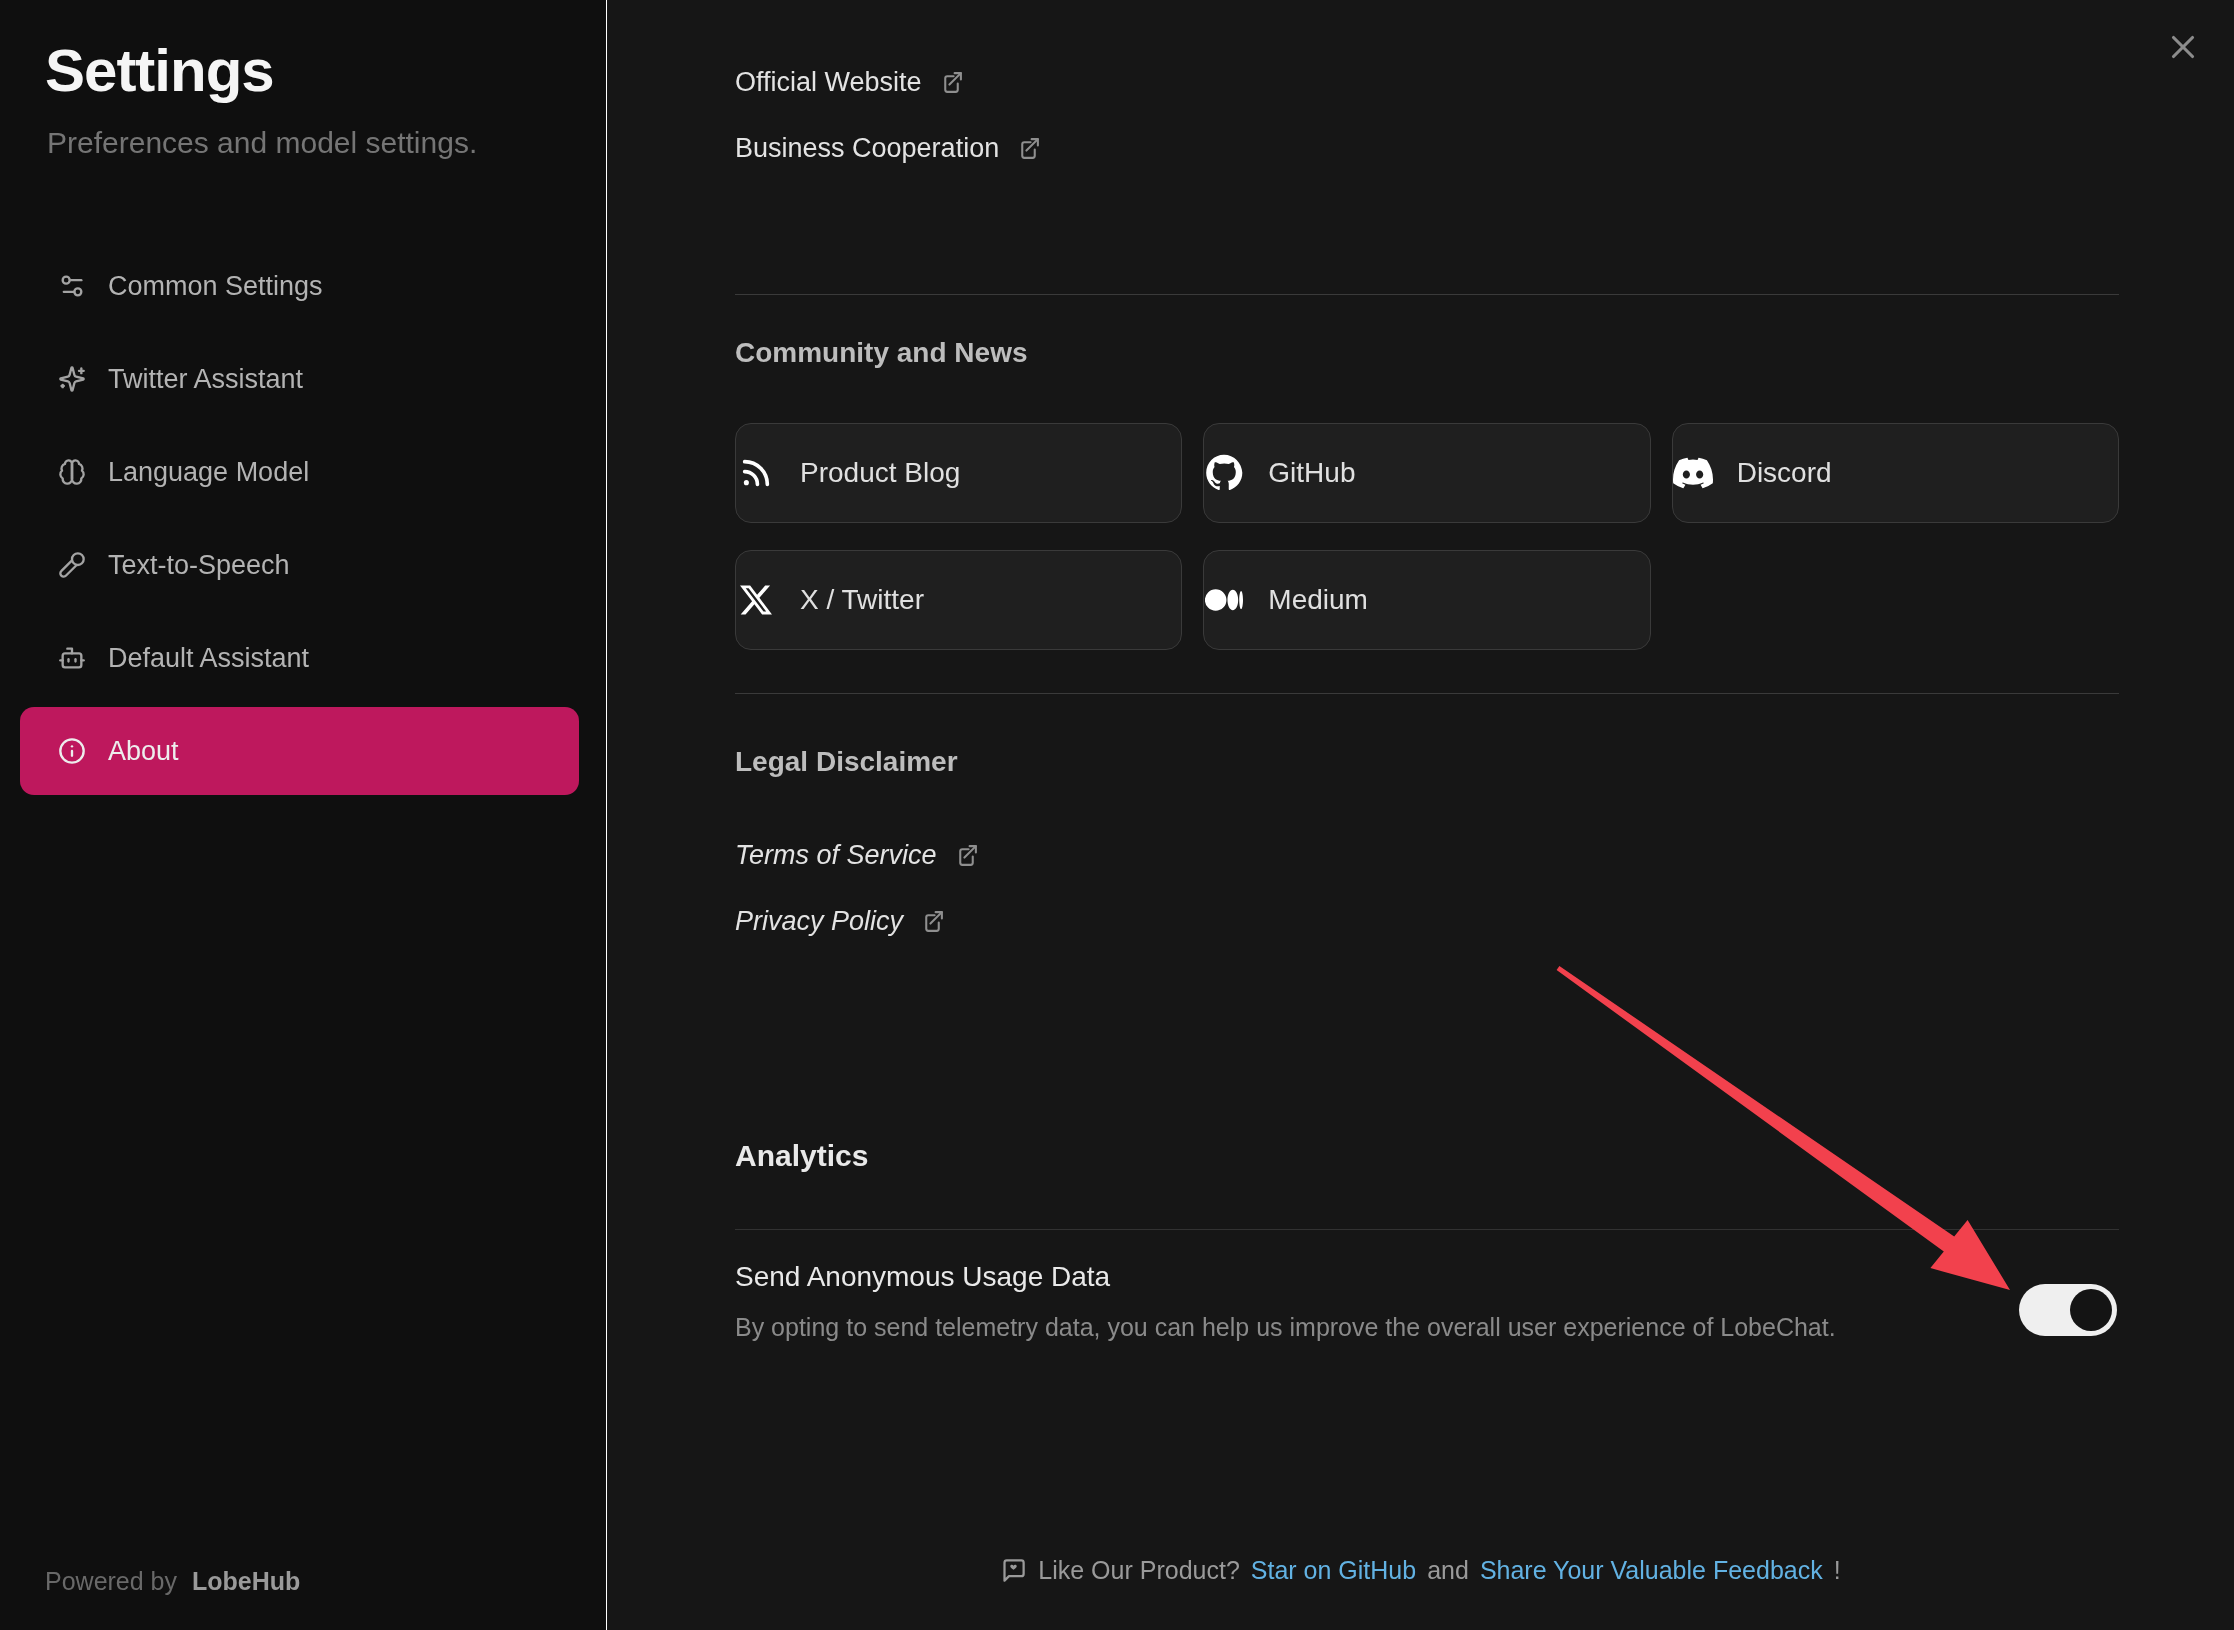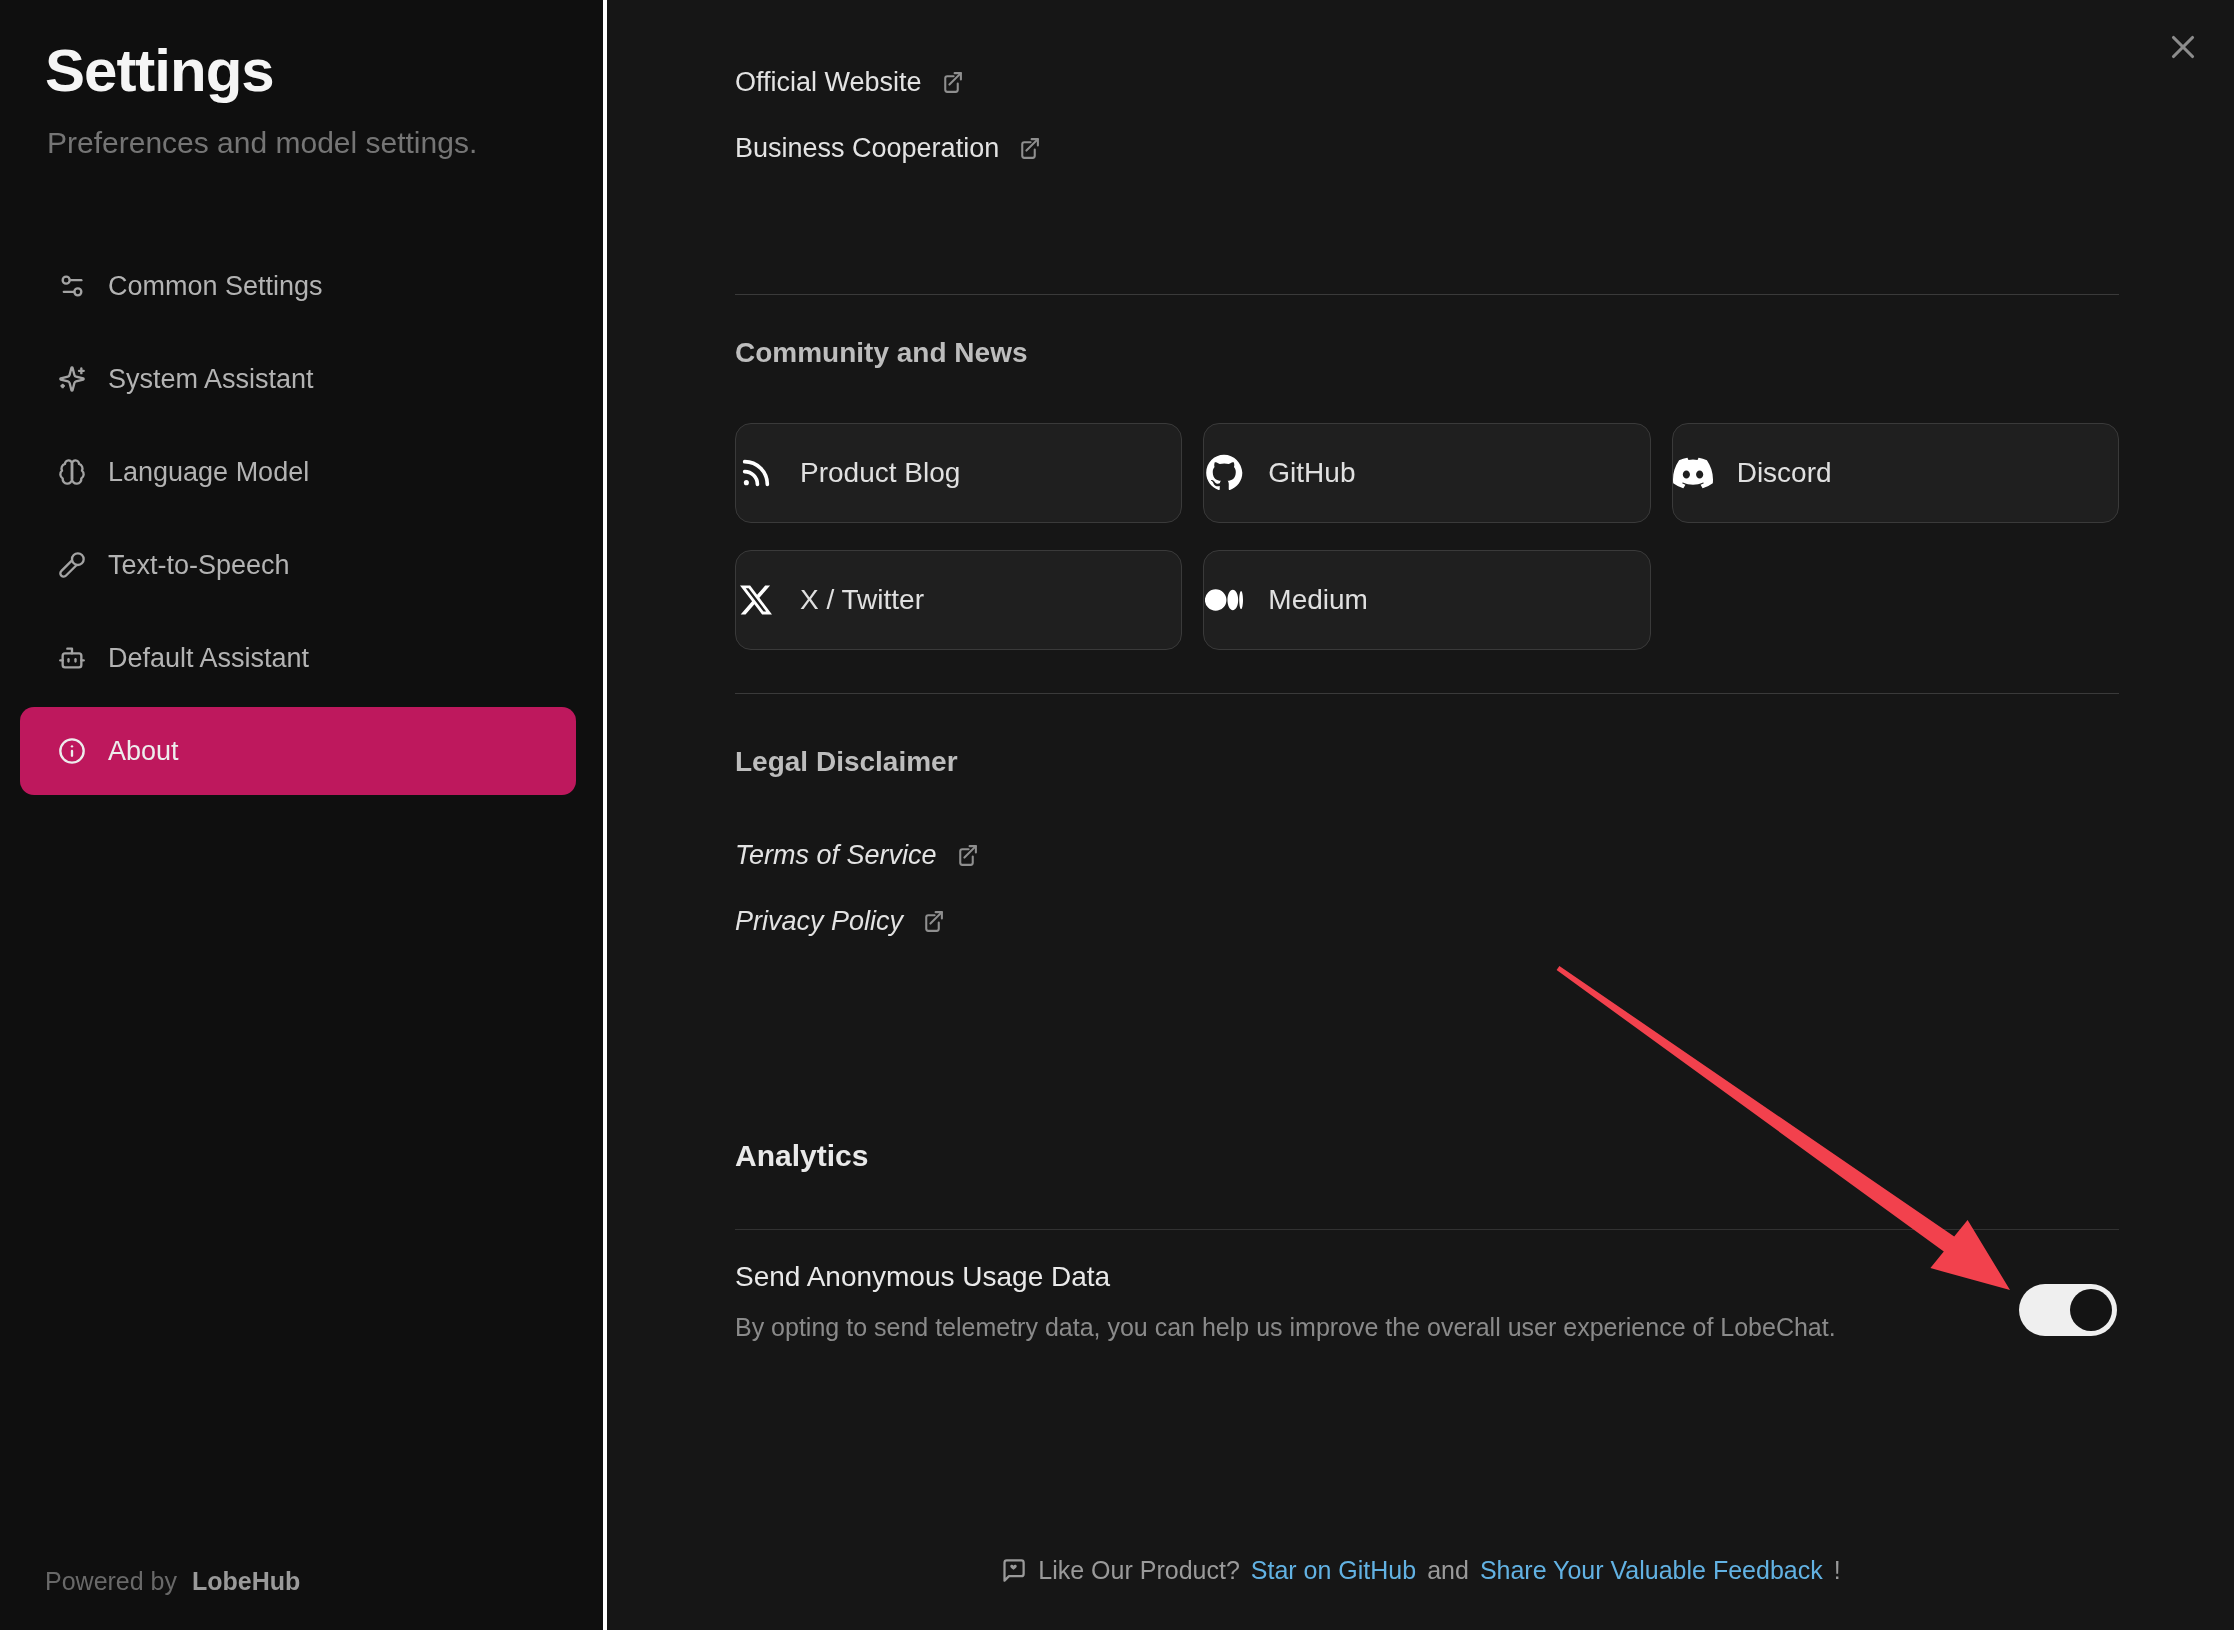--- a/index.html
+++ b/index.html
@@ -9,21 +9,21 @@
     background:var(--bg-main,#161616);
     color:#e5e5e5;
     position:relative;
   }
   svg { display:block; }
 
   
   .sidebar {
     position:absolute; left:0; top:0; width:607px; height:1630px;
     background:var(--bg-sidebar,#0f0f0f);
-    border-right:4px solid #ffffff;
+    border-right:1px solid #ffffff;
   }
   .sb-title { position:absolute; left:45px; top:36px; font-size:60px; font-weight:700; color:#f5f5f5; letter-spacing:-1px; }
   .sb-subtitle { position:absolute; left:47px; top:126px; font-size:30px; color:#757575; }
   .menu { position:absolute; left:20px; right:27px; top:242px; }
   .menu-item {
     height:88px; margin-bottom:5px; display:flex; align-items:center;
     padding-left:38px; border-radius:14px; cursor:pointer;
   }
   .menu-item .mi-icon { width:28px; height:28px; margin-right:22px; color:#a3a3a3; }
   .menu-item .mi-label { font-size:27px; color:#b3b3b3; }
@@ -105,21 +105,21 @@
     <div class="menu-item">
       <span class="mi-icon">
         <svg viewBox="0 0 24 24" fill="none" stroke="currentColor" stroke-width="2" stroke-linecap="round" stroke-linejoin="round">
             <path d="M9.937 15.5A2 2 0 0 0 8.5 14.063l-6.135-1.582a.5.5 0 0 1 0-.962L8.5 9.936A2 2 0 0 0 9.937 8.5l1.582-6.135a.5.5 0 0 1 .963 0L14.063 8.5A2 2 0 0 0 15.5 9.937l6.135 1.581a.5.5 0 0 1 0 .964L15.5 14.063a2 2 0 0 0-1.437 1.437l-1.582 6.135a.5.5 0 0 1-.963 0z"></path>
             <path d="M20 3v4"></path>
             <path d="M22 5h-4"></path>
             <path d="M4 17v2"></path>
             <path d="M5 18H3"></path>
           </svg>
       </span>
-      <span class="mi-label">System Assistant</span>
+      <span class="mi-label">Twitter Assistant</span>
     </div>
     <div class="menu-item">
       <span class="mi-icon">
         <svg viewBox="0 0 24 24" fill="none" stroke="currentColor" stroke-width="2" stroke-linecap="round" stroke-linejoin="round">
             <path d="M12 5a3 3 0 1 0-5.997.125 4 4 0 0 0-2.526 5.77 4 4 0 0 0 .556 6.588A4 4 0 1 0 12 18Z"></path>
             <path d="M12 5a3 3 0 1 1 5.997.125 4 4 0 0 1 2.526 5.77 4 4 0 0 1-.556 6.588A4 4 0 1 1 12 18Z"></path>
             <path d="M12 5v13"></path>
           </svg>
       </span>
       <span class="mi-label">Language Model</span>

